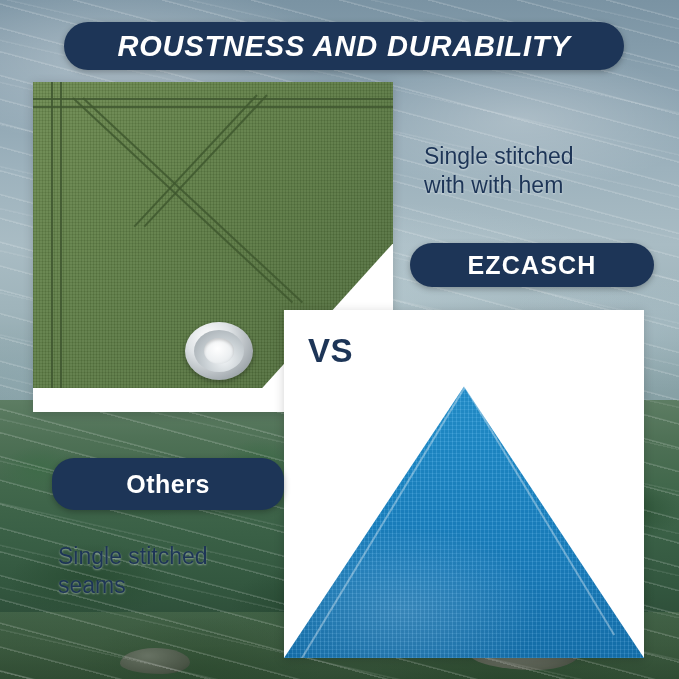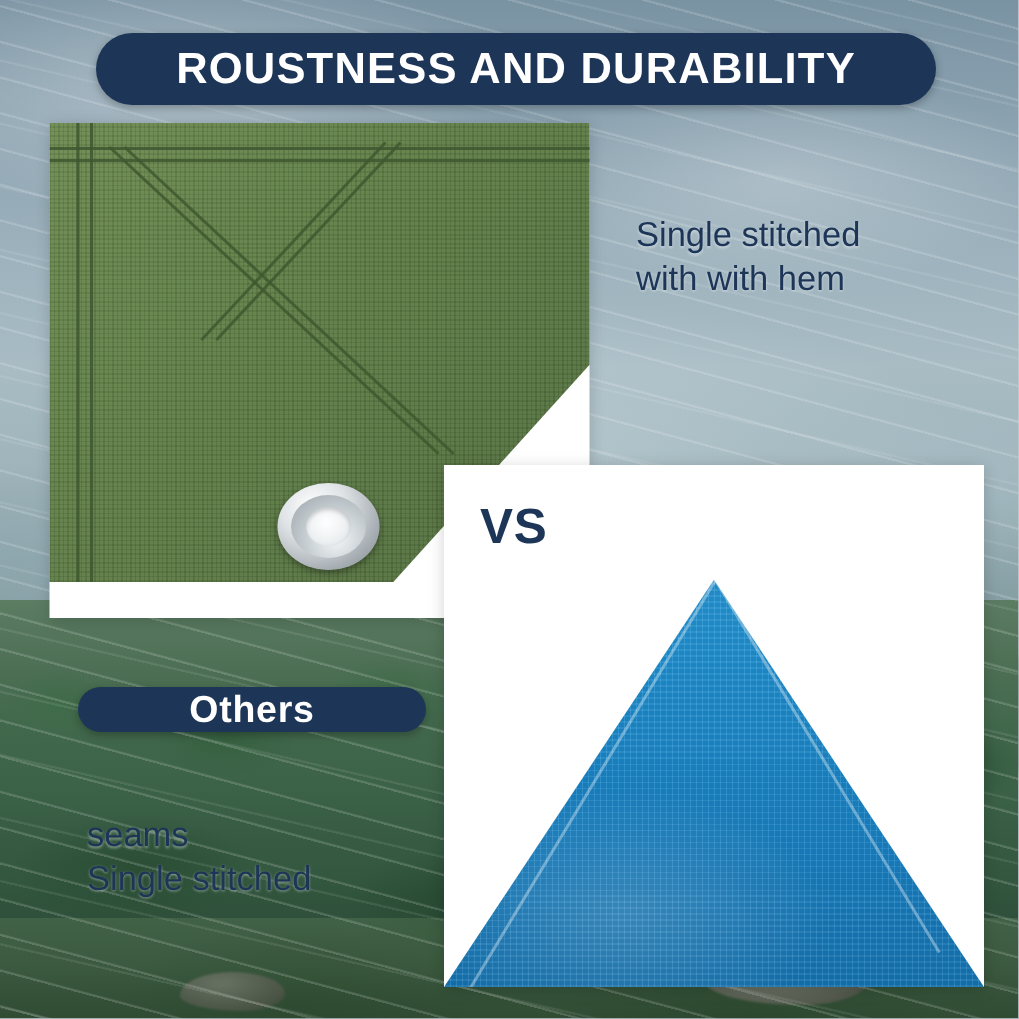--- a/index.html
+++ b/index.html
@@ -140,20 +140,21 @@
   .title-banner {
     position: absolute;
     left: 64px; top: 22px;
     width: 560px; height: 48px;
     background: #1d3557;
     border-radius: 24px;
     display: flex;
     align-items: center;
     justify-content: center;
     box-shadow: 0 2px 6px rgba(0,0,0,0.28);
+    font-style: italic;
   }
   .title-banner span {
     color: #ffffff;
     font-size: 29px;
     font-weight: bold;
     letter-spacing: 0.8px;
     white-space: nowrap;
   }
 
   
@@ -222,21 +223,21 @@
     left: 19px; top: 16px;
     width: 30px; height: 26px;
     border-radius: 50%;
     background: radial-gradient(ellipse at 45% 40%, #ffffff 0%, #eceff1 60%, #cfd5d9 100%);
     box-shadow: inset 0 2px 3px rgba(0,0,0,0.18);
   }
 
   
   .card-blue {
     position: absolute;
-    left: 296px; top: 310px;
+    left: 284px; top: 310px;
     width: 360px; height: 348px;
     background: #ffffff;
     overflow: hidden;
     box-shadow: 0 2px 10px rgba(0,0,0,0.18);
   }
   .blue-tarp {
     position: absolute;
     left: 0; top: 0;
     width: 360px; height: 348px;
     background:
@@ -284,21 +285,21 @@
     font-weight: bold;
     white-space: nowrap;
   }
   .pill-ezcasch {
     left: 410px; top: 243px;
     width: 244px; height: 44px;
   }
   .pill-ezcasch span { font-size: 25px; letter-spacing: 1.2px; }
   .pill-others {
     left: 52px; top: 458px;
-    width: 232px; height: 30px;
+    width: 232px; height: 52px;
   }
   .pill-others span { font-size: 25px; letter-spacing: 0.5px; }
 
   
   .caption {
     position: absolute;
     color: #1d3557;
     font-size: 23px;
     line-height: 1.28;
     font-weight: normal;
@@ -354,31 +355,34 @@
       <div class="grommet-ring"></div>
       <div class="grommet-hole"></div>
     </div>
   </div>
 
   <div class="caption caption-triple">
     <div>Single stitched</div>
     <div>with with hem</div>
   </div>
 
+  <div class="pill pill-ezcasch">
+    <span>EZCASCH</span>
+  </div>
 
   <div class="card-blue">
     <div class="blue-tarp"></div>
     <div class="blue-tarp-weave"></div>
     <div class="blue-edge" style="left:180px; top:77px; height:290px; transform: rotate(-31deg);"></div>
     <div class="blue-edge" style="left:180px; top:77px; height:318px; transform: rotate(31deg); transform-origin: top right;"></div>
     <div class="vs-label">VS</div>
   </div>
 
   <div class="pill pill-others">
     <span>Others</span>
   </div>
 
   <div class="caption caption-single">
+    <div>Single stitched</div>
     <div>seams</div>
-    <div>Single stitched</div>
   </div>
 
 </div>
 
 </body></html>

